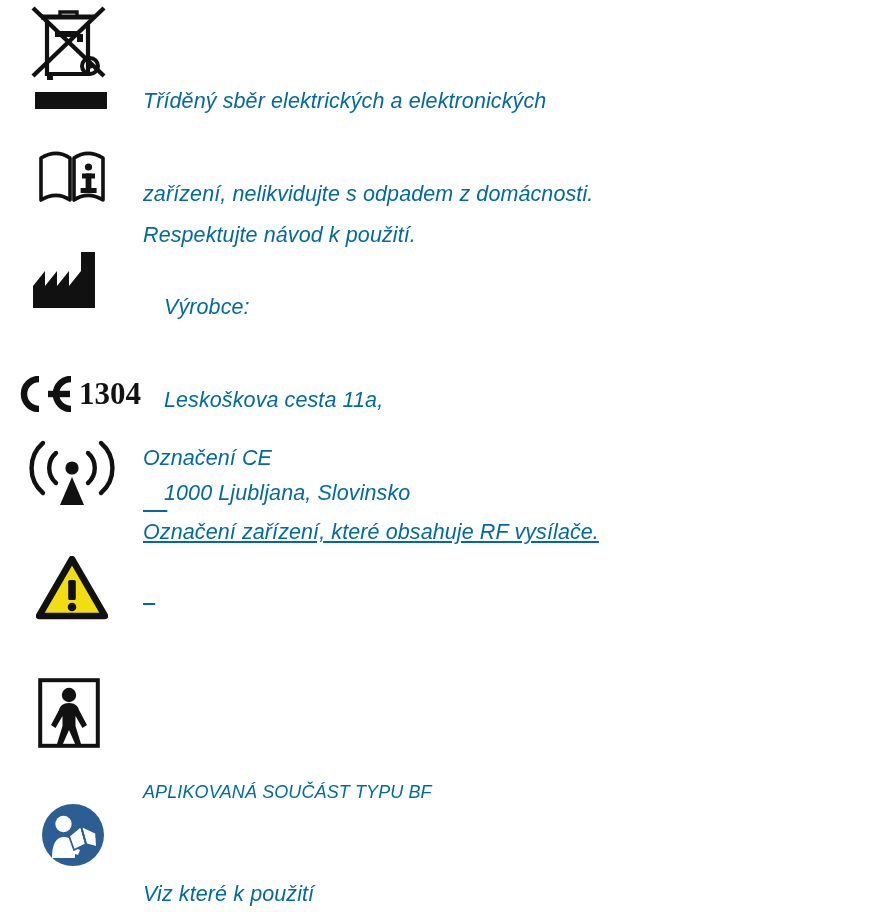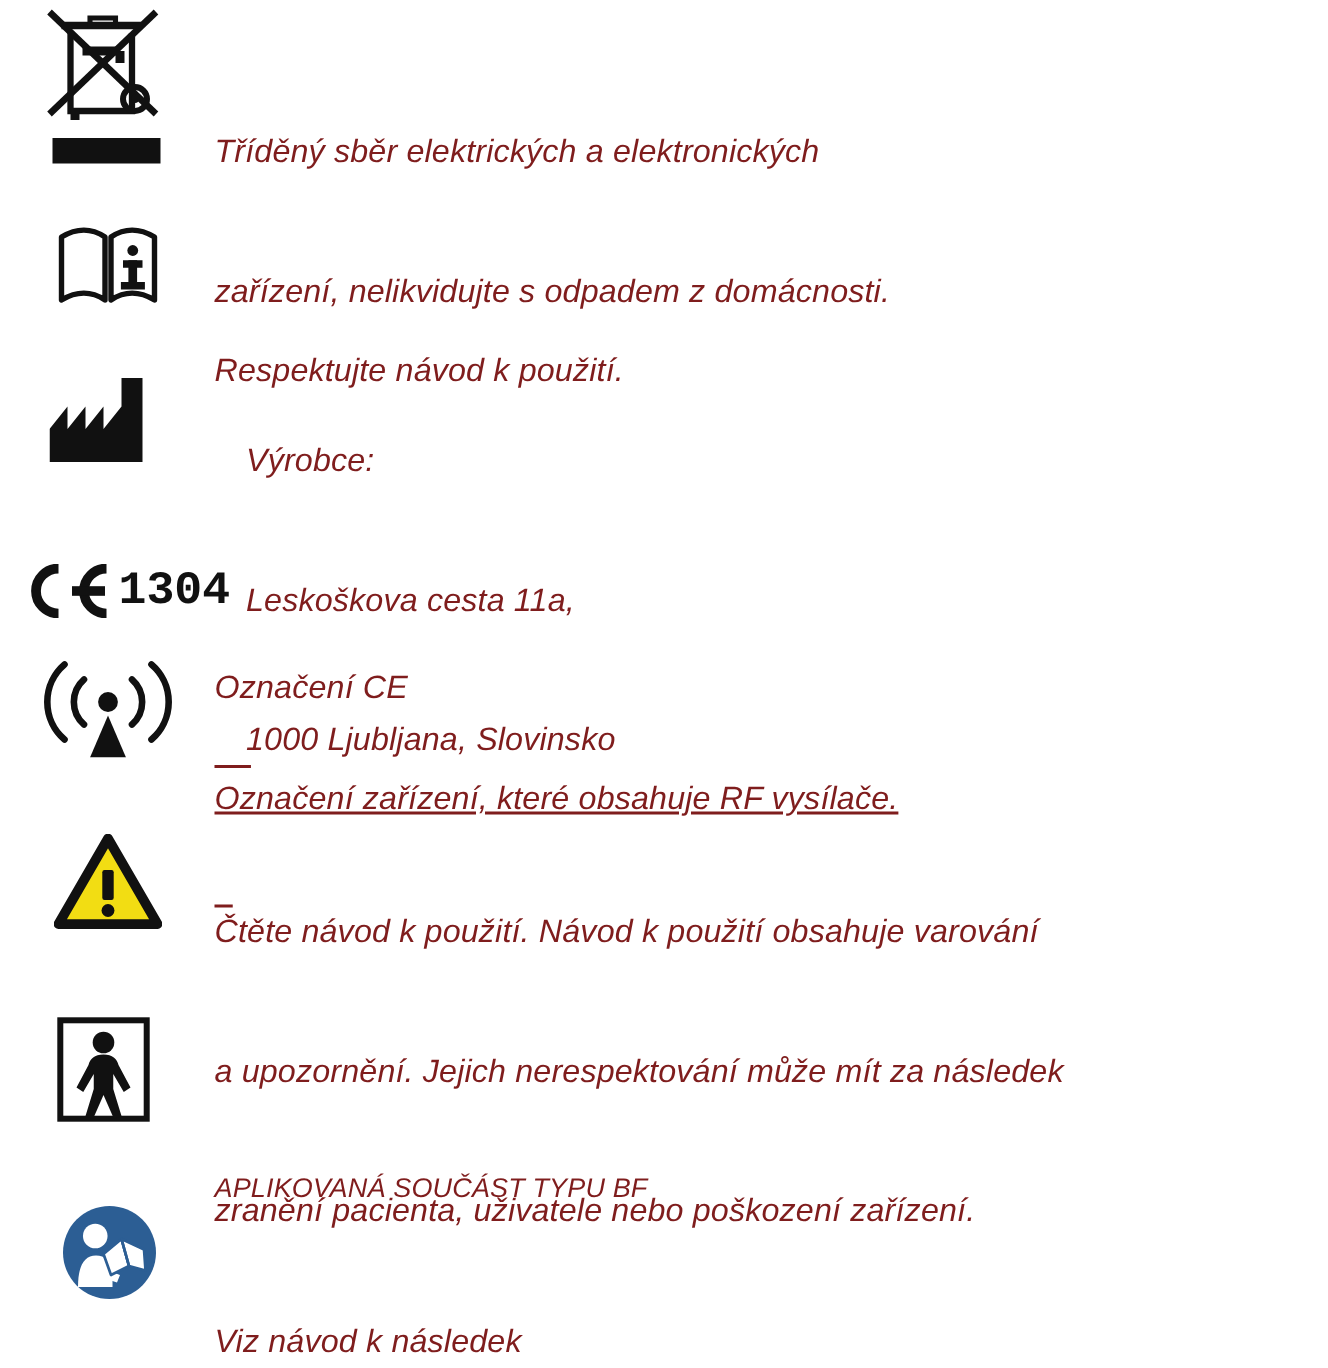--- a/index.html
+++ b/index.html
@@ -19,21 +19,21 @@
     position: relative;
     width: 885px;
     height: 912px;
   }
   .text-cell {
     position: absolute;
     left: 143px;
     font-style: italic;
     font-size: 21.5px;
     line-height: 31px;
-    color: #7f1d1d;
+    color: #0369a1;
     letter-spacing: 0.1px;
     white-space: pre;
   }
   .text-cell.caps {
     font-size: 18px;
   }
 
   
   .weee {
     position: absolute;
@@ -63,21 +63,21 @@
   .book { position: absolute; left: 37px; top: 150px; }
 
   
   .factory { position: absolute; left: 33px; top: 252px; }
 
   
   .ce-mark {
     position: absolute;
     left: 14px;
     top: 376px;
-    font-family: Liberation Mono, monospace;
+    font-family: Liberation Serif, serif;
     font-weight: bold;
     font-size: 30px;
     letter-spacing: -0.5px;
     color: #111111;
     display: flex;
     align-items: center;
     font-style: normal;
   }
   .ce-mark .ce-glyphs { margin-right: 3px; display: flex; }
   .ce-number { font-size: 31px; letter-spacing: 0px; }
@@ -138,21 +138,21 @@
       <path d="M4 8 C14 2, 24 2, 33 8 L33 50 C24 44, 14 44, 4 50 Z" fill="#ffffff" stroke="#111111" stroke-width="3.6" stroke-linejoin="round"></path>
 
       <path d="M37 8 C46 2, 56 2, 66 8 L66 50 C56 44, 46 44, 37 50 Z" fill="#ffffff" stroke="#111111" stroke-width="3.6" stroke-linejoin="round"></path>
 
       <circle cx="51.5" cy="17" r="3.6" fill="#111111"></circle>
       <rect x="45" y="23.5" width="13" height="5" fill="#111111"></rect>
       <rect x="48.6" y="23.5" width="5.8" height="17" fill="#111111"></rect>
       <rect x="43.6" y="38" width="16" height="5" fill="#111111"></rect>
     </svg>
   </div>
-  <div class="text-cell" style="top:170px;text-align:center;">
+  <div class="text-cell" style="top:158px;text-align:center;">
     <div>Respektujte návod k použití.</div>
   </div>
 
   <div class="factory">
     <svg width="72" height="56" viewBox="0 0 72 56">
       <path d="M0 56 L0 34 L12 19 L12 34 L24 19 L24 34 L36 19 L36 34 L48 19 L48 34
                L48 0 L62 0 L62 56 Z" fill="#111111"></path>
     </svg>
   </div>
   <div class="text-cell" style="top:230px;margin-left:21px;">
@@ -193,25 +193,20 @@
     <div>Označení zařízení, které obsahuje RF vysílače.</div>
   </div>
 
   <div class="warn">
     <svg width="72" height="64" viewBox="0 0 72 64">
       <path d="M36 3 L69 60 L3 60 Z" fill="#F2DD13" stroke="#111111" stroke-width="6.5" stroke-linejoin="round"></path>
       <rect x="32.2" y="24" width="7.6" height="20" rx="1.5" fill="#111111"></rect>
       <circle cx="36" cy="51" r="4.3" fill="#111111"></circle>
     </svg>
   </div>
-  <div class="text-cell" style="top:544px;">
-    <div>Čtěte návod k použití. Návod k použití obsahuje varování</div>
-    <div>a upozornění. Jejich nerespektování může mít za následek</div>
-    <div>zranění pacienta, uživatele nebo poškození zařízení.</div>
-  </div>
 
   <div class="bf">
     <svg width="62" height="70" viewBox="0 0 62 70">
       <rect x="2.2" y="2.2" width="57.6" height="65.6" fill="#ffffff" stroke="#111111" stroke-width="4"></rect>
 
       <circle cx="31" cy="17" r="7.2" fill="#111111"></circle>
 
       <path d="M31 25
                C25 25, 22 28, 21 32
                L13 47 L17.5 50 L24.5 38
@@ -236,16 +231,16 @@
       <path d="M24 40 C28 42, 33 45, 39 47 L37 52 C30 50, 25 47, 22 45 Z" fill="#ffffff"></path>
 
       <path d="M28 33 L40 23 L45 41 L33 47 Z" fill="#ffffff" stroke="#2C5E94" stroke-width="1.8" stroke-linejoin="round"></path>
 
       <path d="M40 23 L55 30 L56 44 L45 41 Z" fill="#ffffff" stroke="#2C5E94" stroke-width="1.8" stroke-linejoin="round"></path>
 
       <path d="M40 23 L45 41" fill="none" stroke="#2C5E94" stroke-width="1.8"></path>
     </svg>
   </div>
   <div class="text-cell" style="top:817px;">
-    <div>Viz návod k následek</div>
+    <div>Viz které k použití</div>
   </div>
 
 </div>
 
 </body></html>

